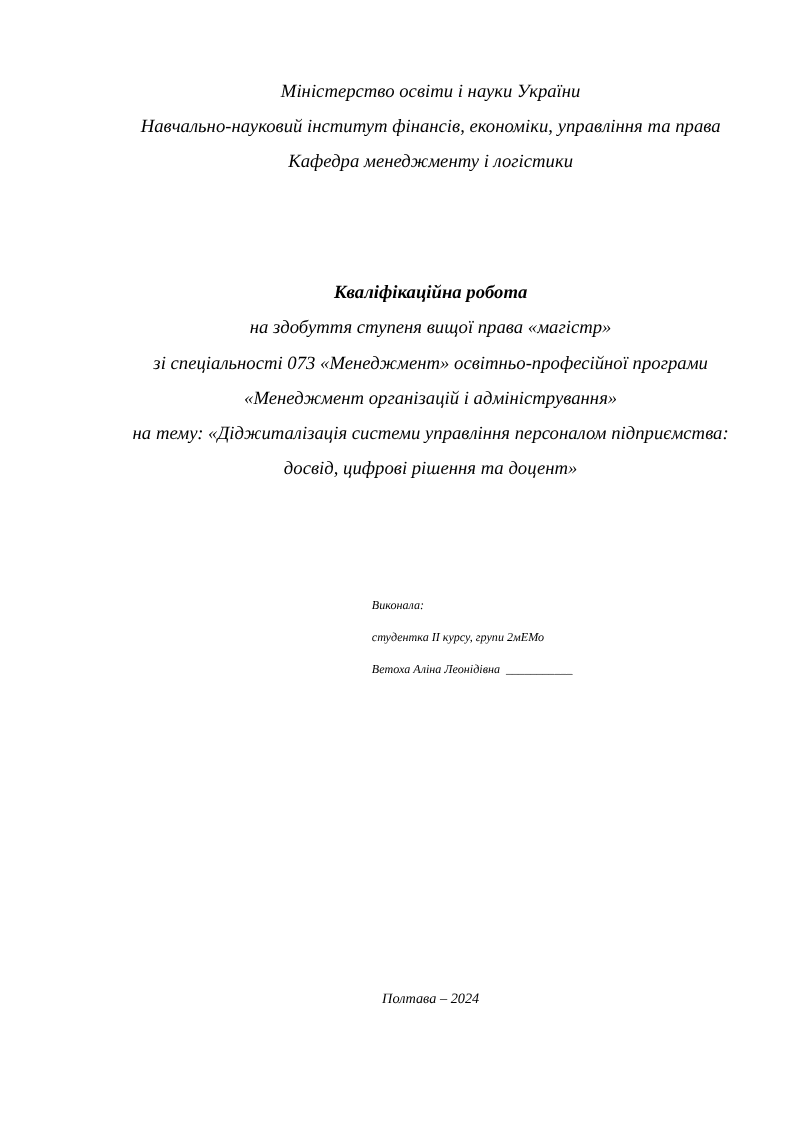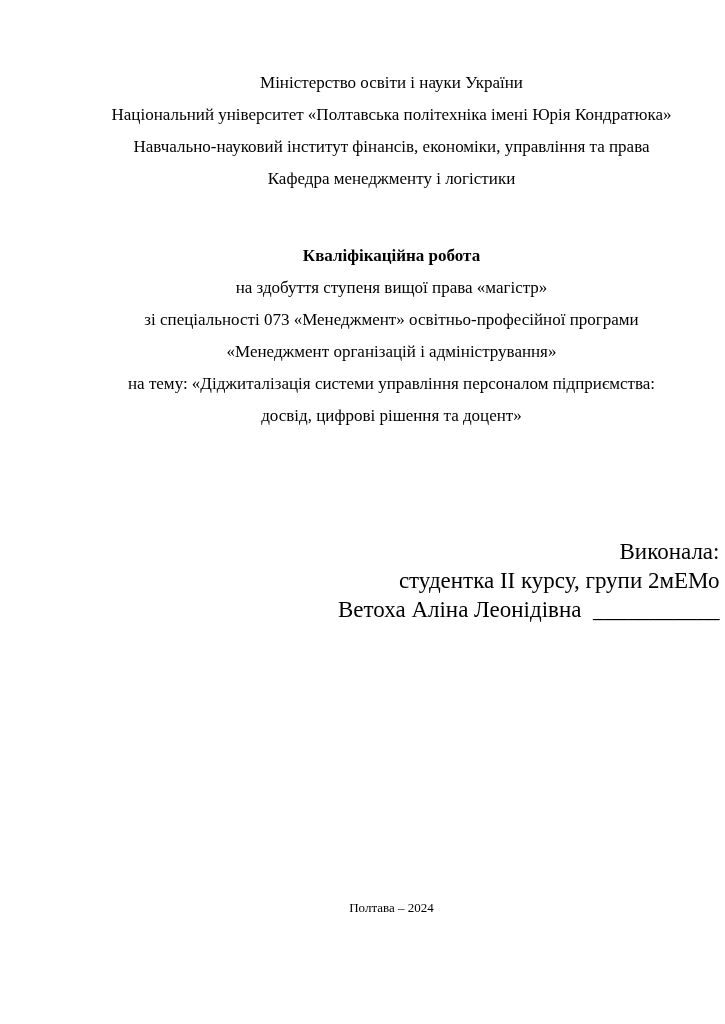--- a/index.html
+++ b/index.html
@@ -6,68 +6,67 @@
   html, body { background: #e8e8e8; }
   .page {
     position: relative;
     width: 725px;
     height: 1024px;
     background: #ffffff;
     font-family: "Liberation Serif", "DejaVu Serif", serif;
     color: #000000;
     overflow: hidden;
     margin: 0 auto;
+    font-style: italic;
   }
   .centered-block {
     position: absolute;
     left: 104px;
     right: 46px;
     text-align: center;
   }
   .header-block { top: 67px; }
   .header-block .line {
     font-size: 17px;
     line-height: 32px;
     white-space: nowrap;
   }
-  .title-block { top: 240px; }
+  .title-block { top: 250px; }
   .title-block .line {
     font-size: 17px;
     line-height: 32px;
     white-space: nowrap;
   }
   .title-block .work-title {
     font-weight: bold;
   }
   .author-block {
     position: absolute;
     left: 338px;
     top: 537px;
     text-align: left;
   }
   .author-block .line {
-    font-size: 23px;
+    font-size: 11px;
     line-height: 29px;
     white-space: pre;
-    text-align: right;
   }
   .footer-block { top: 892px; }
   .footer-block .line {
     font-size: 13px;
     line-height: 32px;
   }
 </style>
 </head>
 <body>
 
 <div class="page">
 
   <div class="centered-block header-block">
     <div class="line">Міністерство освіти і науки України</div>
-    <div class="line">Національний університет «Полтавська політехніка імені Юрія Кондратюка»</div>
     <div class="line">Навчально-науковий інститут фінансів, економіки, управління та права</div>
     <div class="line">Кафедра менеджменту і логістики</div>
   </div>
 
   <div class="centered-block title-block">
     <div class="line work-title">Кваліфікаційна робота</div>
     <div class="line">на здобуття ступеня вищої права «магістр»</div>
     <div class="line">зі спеціальності 073 «Менеджмент» освітньо-професійної програми</div>
     <div class="line">«Менеджмент організацій і адміністрування»</div>
     <div class="line">на тему: «Діджиталізація системи управління персоналом підприємства:</div>

